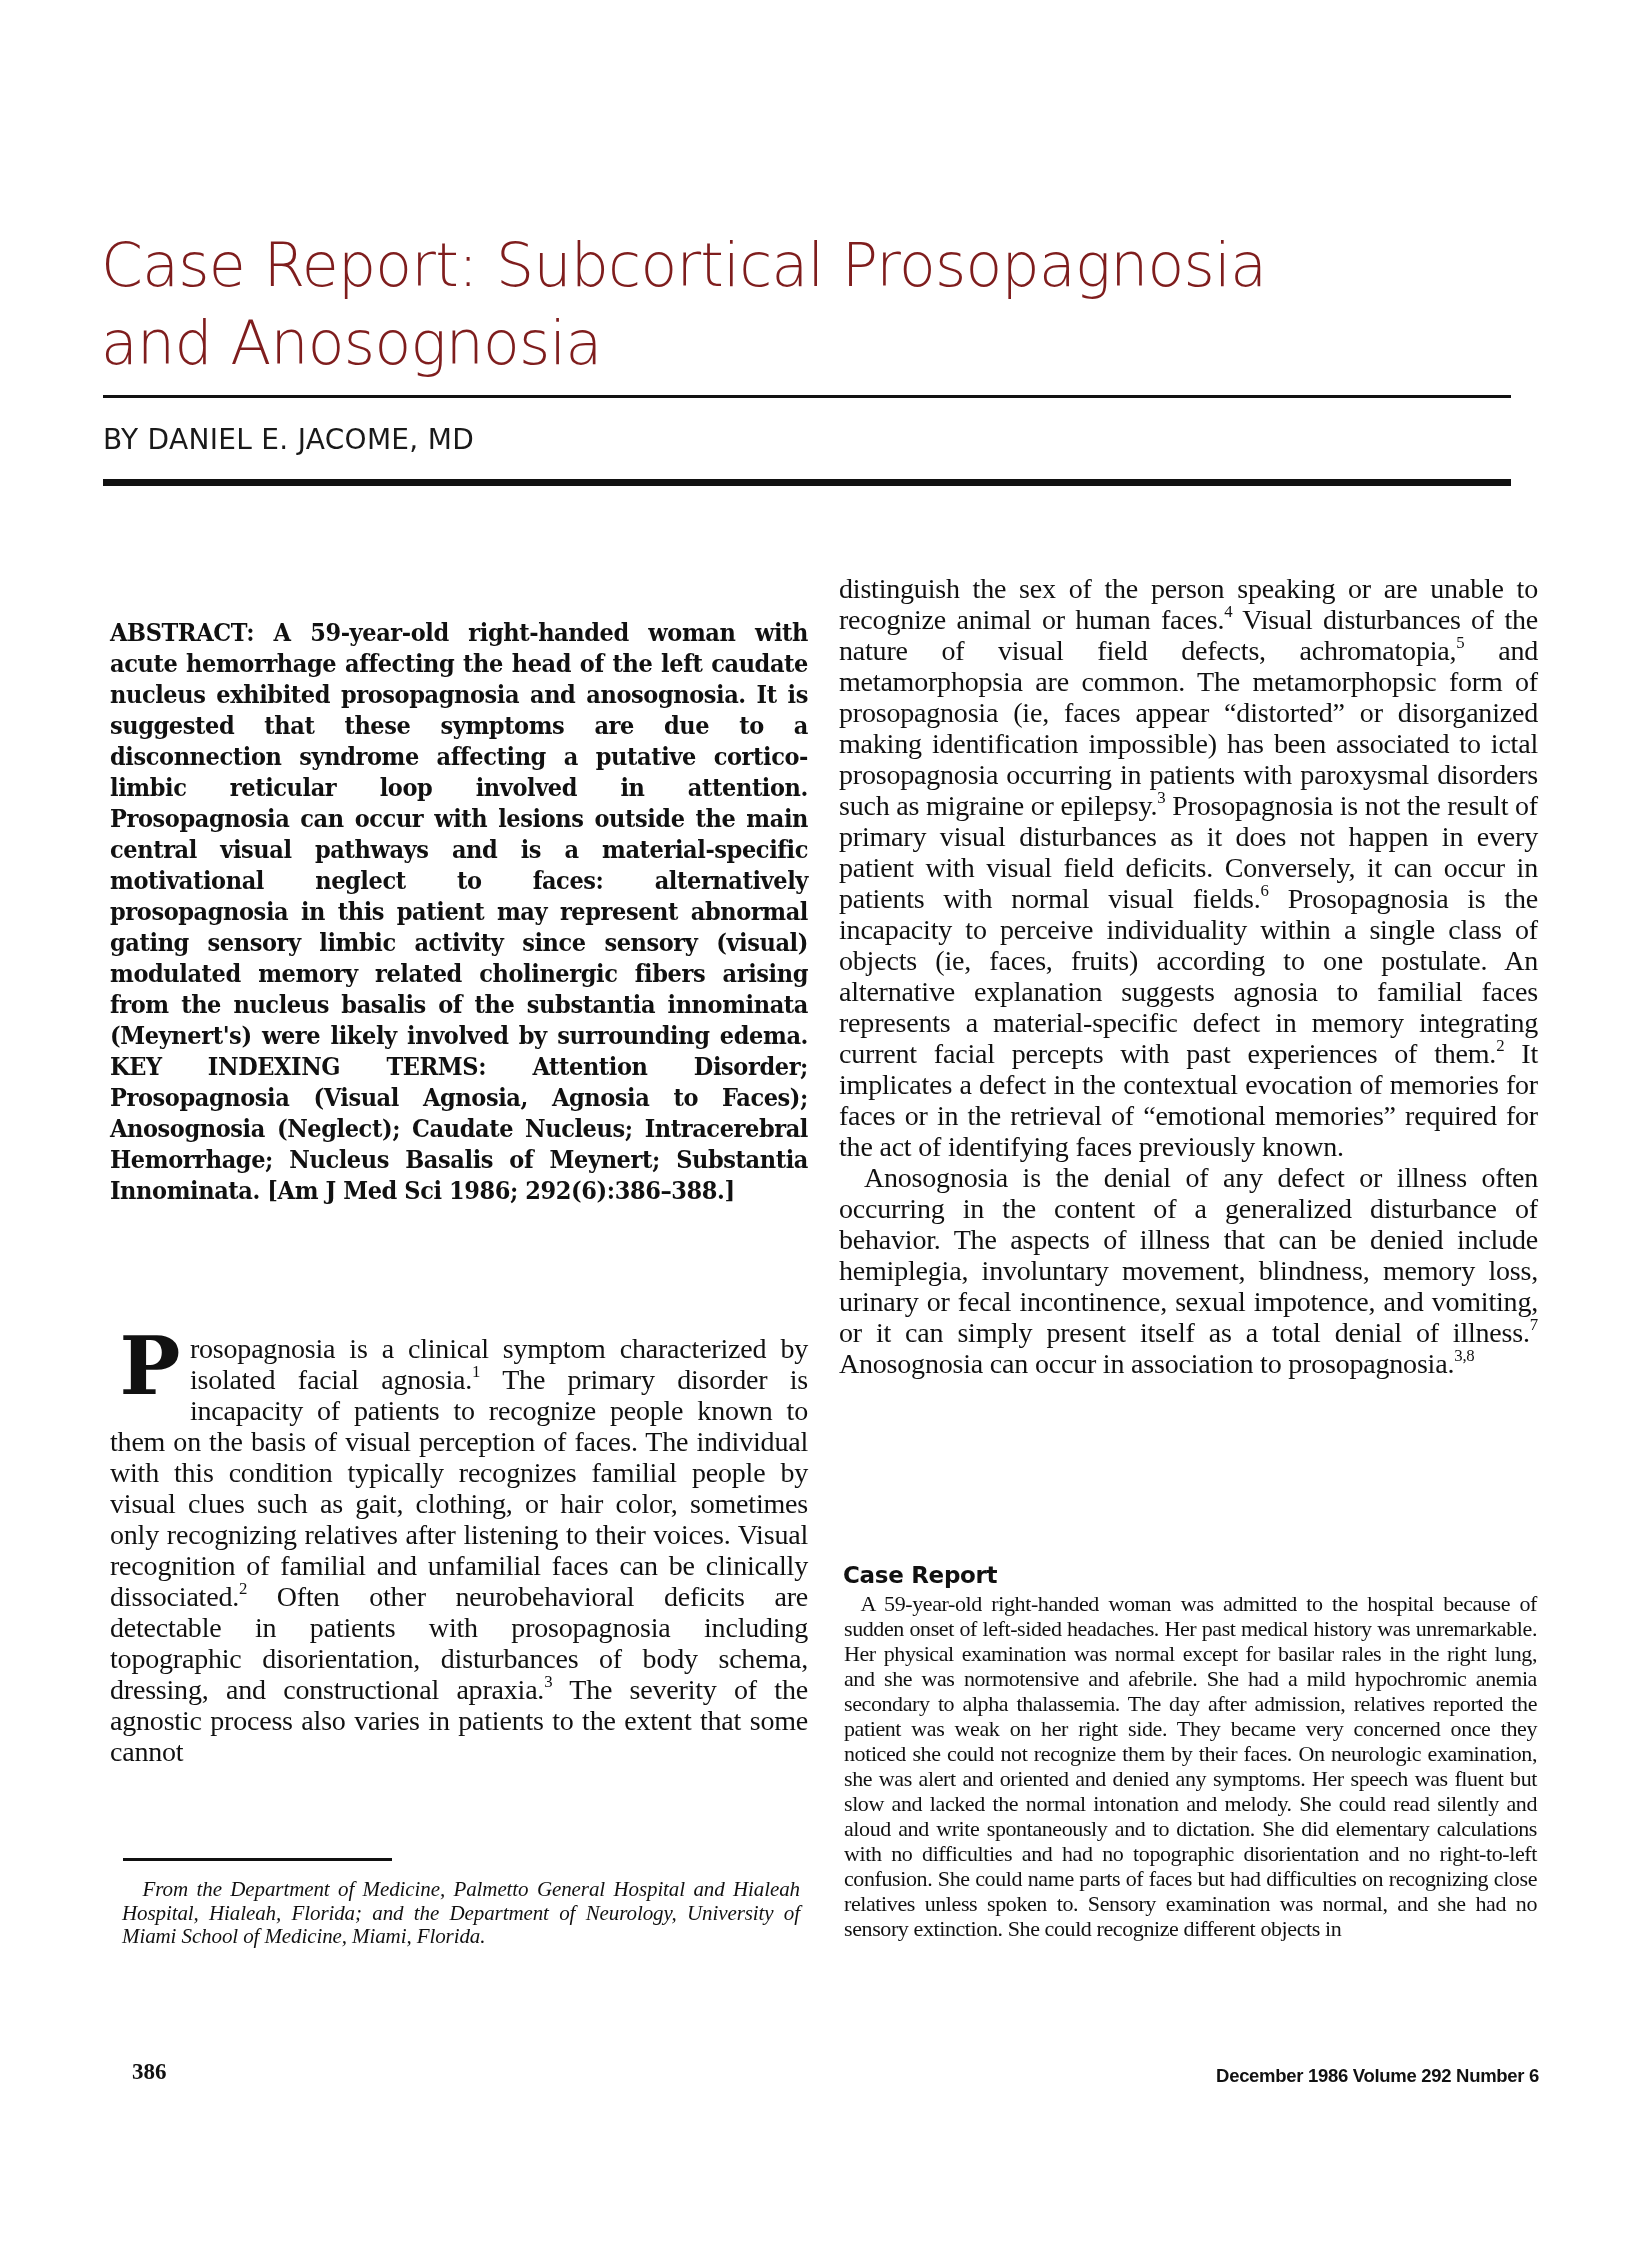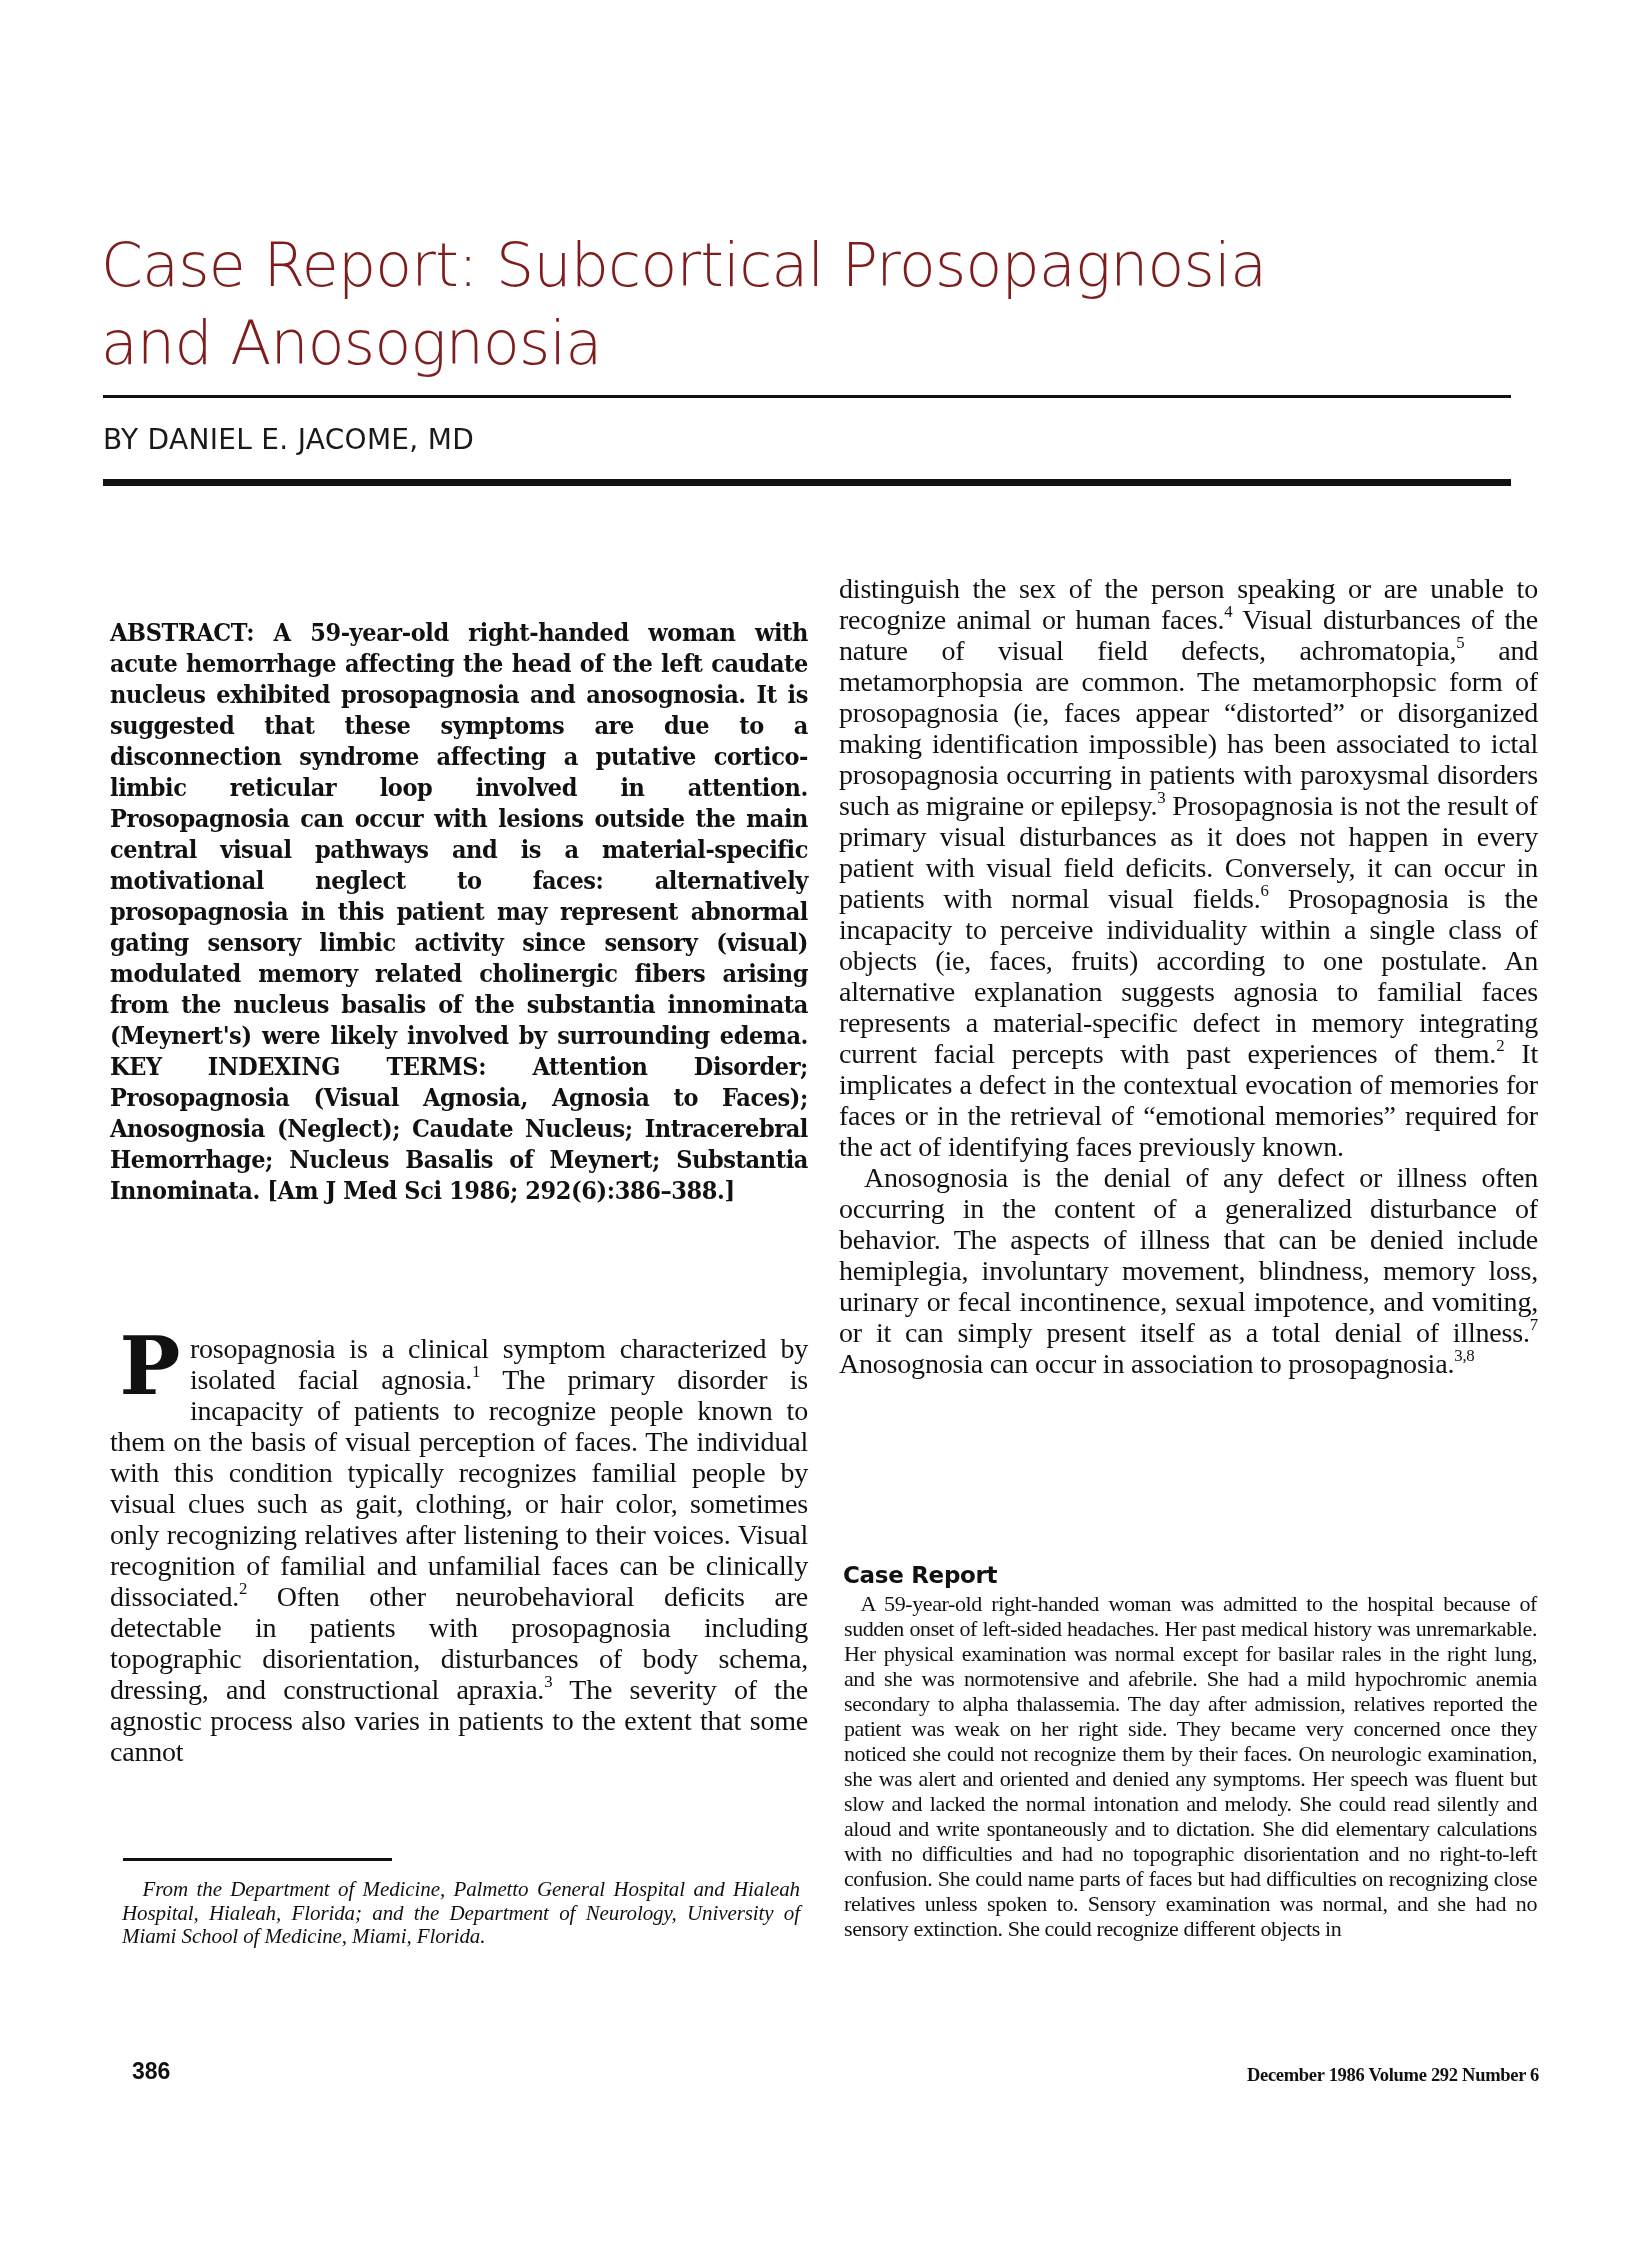--- a/index.html
+++ b/index.html
@@ -60,26 +60,26 @@
     }
     .case-text {
       position: absolute; left: 844px; top: 1591px; width: 693px;
       font-family: "Liberation Serif", "DejaVu Serif", serif;
       font-size: 22px; line-height: 25px; text-align: justify; letter-spacing: -0.4px;
     }
     .case-text p { margin: 0; text-indent: 16.4px; }
 
     .page-number {
       position: absolute; left: 132px; top: 2058px;
-      font-family: Liberation Sans, sans-serif;
+      font-family: Liberation Serif, serif;
       font-weight: bold; font-size: 23px; line-height: 27px;
     }
     .journal-footer {
       position: absolute; right: 106px; top: 2064px;
-      font-family: Liberation Serif, serif;
+      font-family: Liberation Sans, sans-serif;
       font-weight: bold; font-size: 18.5px; line-height: 23px; letter-spacing: -0.3px;
     }
   </style>
 </head>
 <body>
 
 <div class="title">
   <div>Case Report: Subcortical Prosopagnosia</div>
   <div>and Anosognosia</div>
 </div>

